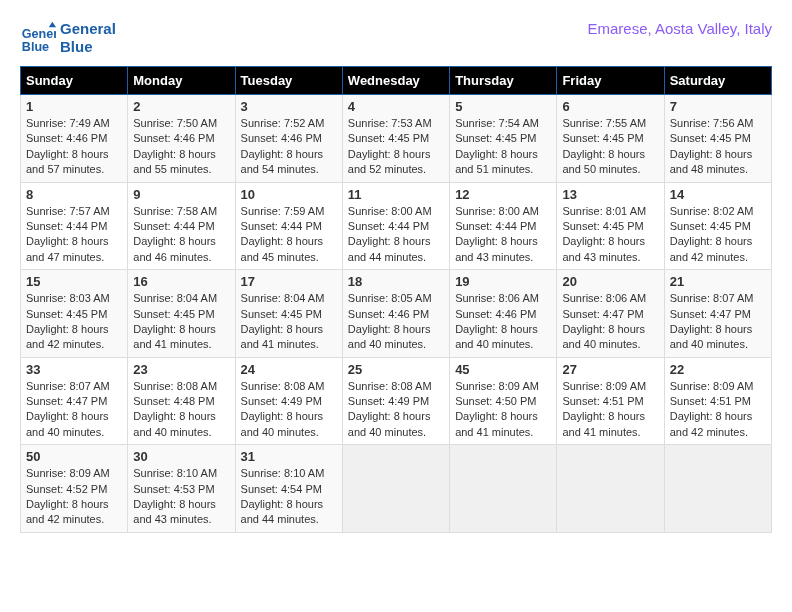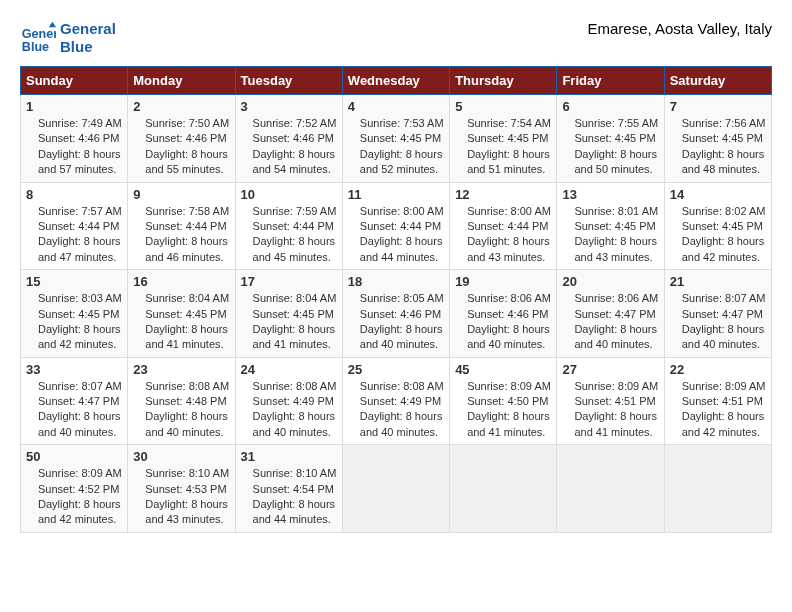--- a/index.html
+++ b/index.html
@@ -28,30 +28,30 @@
     .title-block {
       text-align: right;
     }
     .month-title {
       font-size: 32px;
       font-weight: bold;
       color: #333;
     }
     .location {
       font-size: 15px;
-      color: #000000;
+      color: #8b5cf6;
       text-align: right;
     }
     table {
       width: 100%;
       border-collapse: collapse;
       font-size: 11px;
     }
     thead tr th {
-      background-color: #7f1d1d;
+      background-color: #000000;
       color: #fff;
       text-align: left;
       padding: 6px 5px;
       font-size: 13px;
       font-weight: bold;
       border: 1px solid #1a5fa8;
     }
     tbody tr td {
       vertical-align: top;
       padding: 4px 5px;
@@ -66,21 +66,20 @@
     .day-num {
       font-size: 13px;
       font-weight: bold;
       color: #333;
       display: block;
       margin-bottom: 2px;
     }
     .day-info {
       color: #333;
       line-height: 1.4;
-      margin-left: 12px;
     }
     .empty-cell {
       background: #f0f0f0 !important;
     }
   </style>
 </head>
 <body>
 
 <div class="header">
   <div class="logo">

